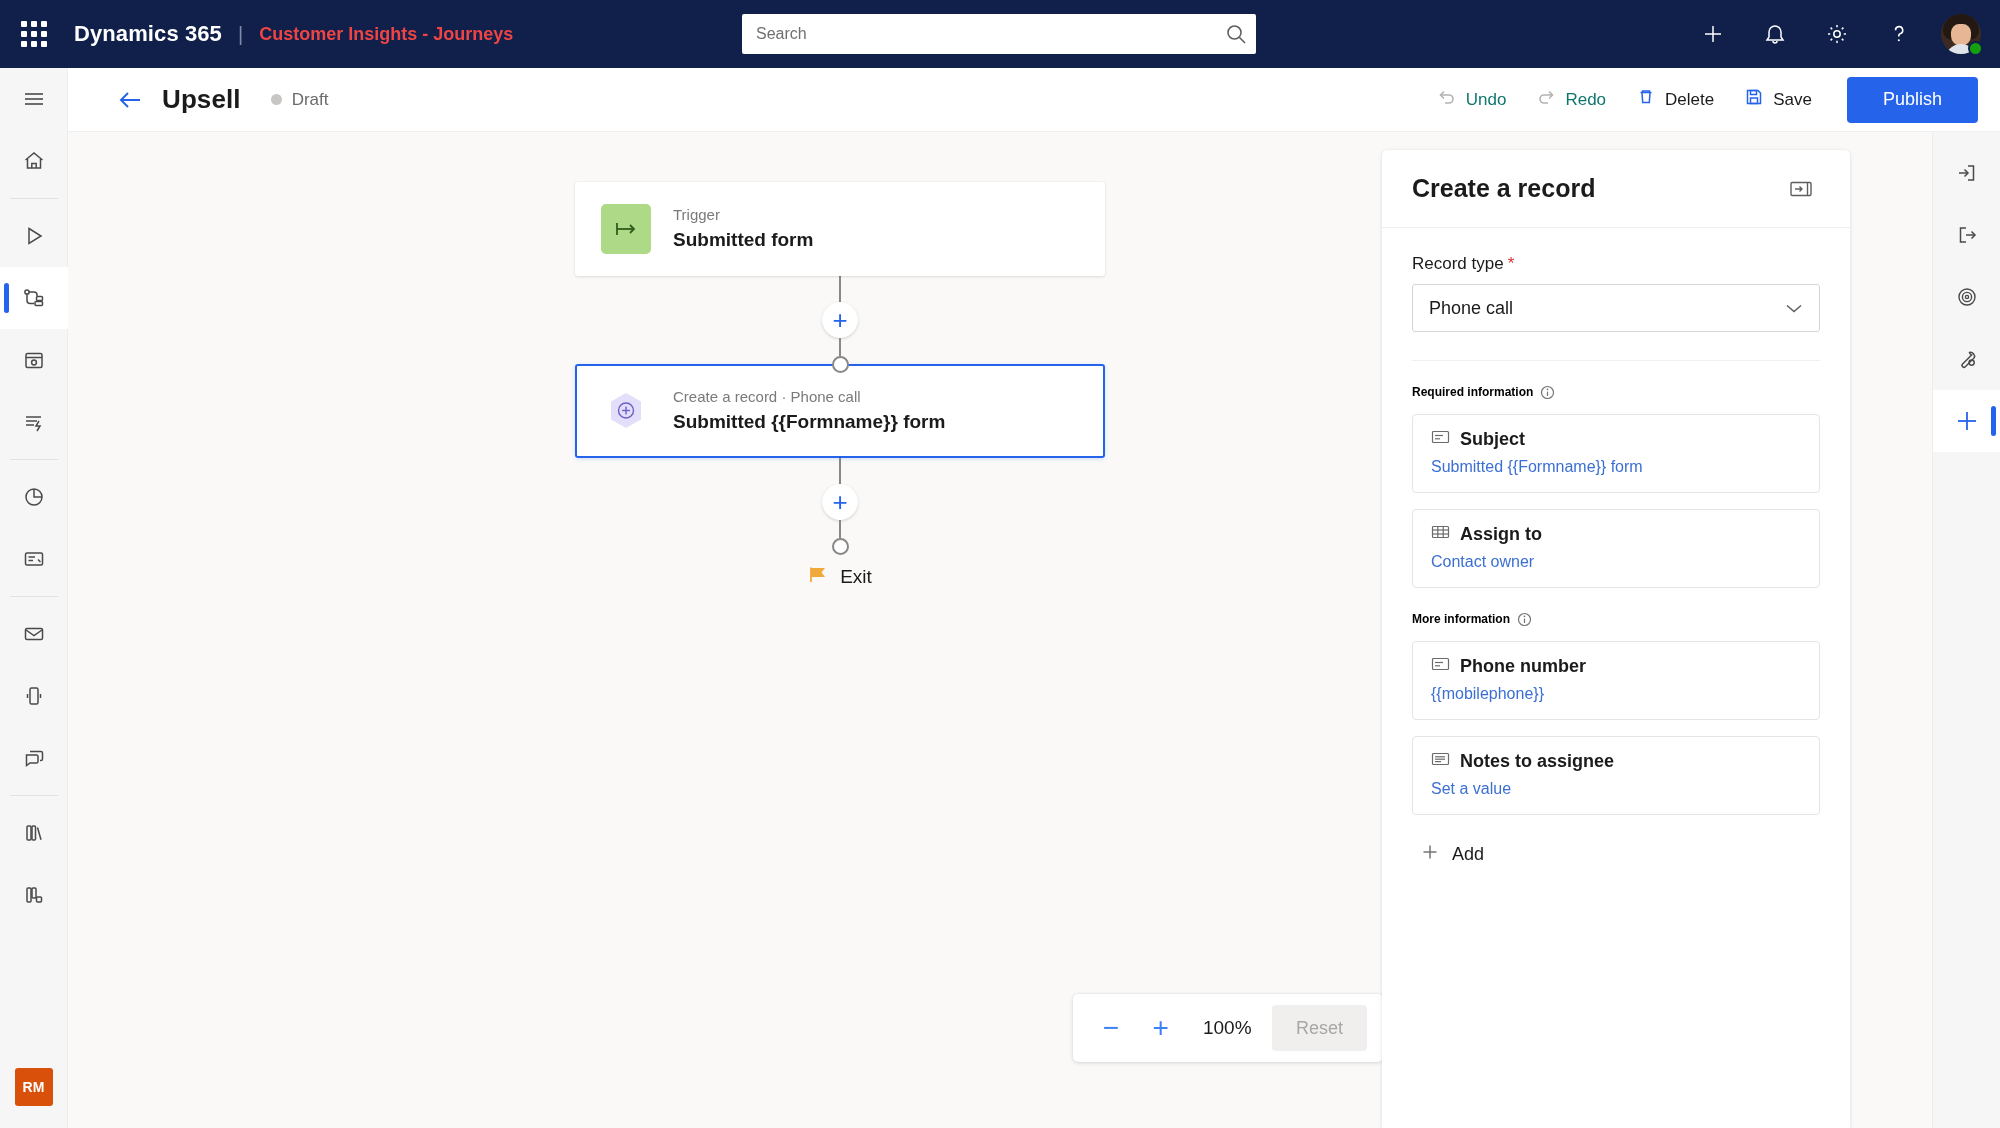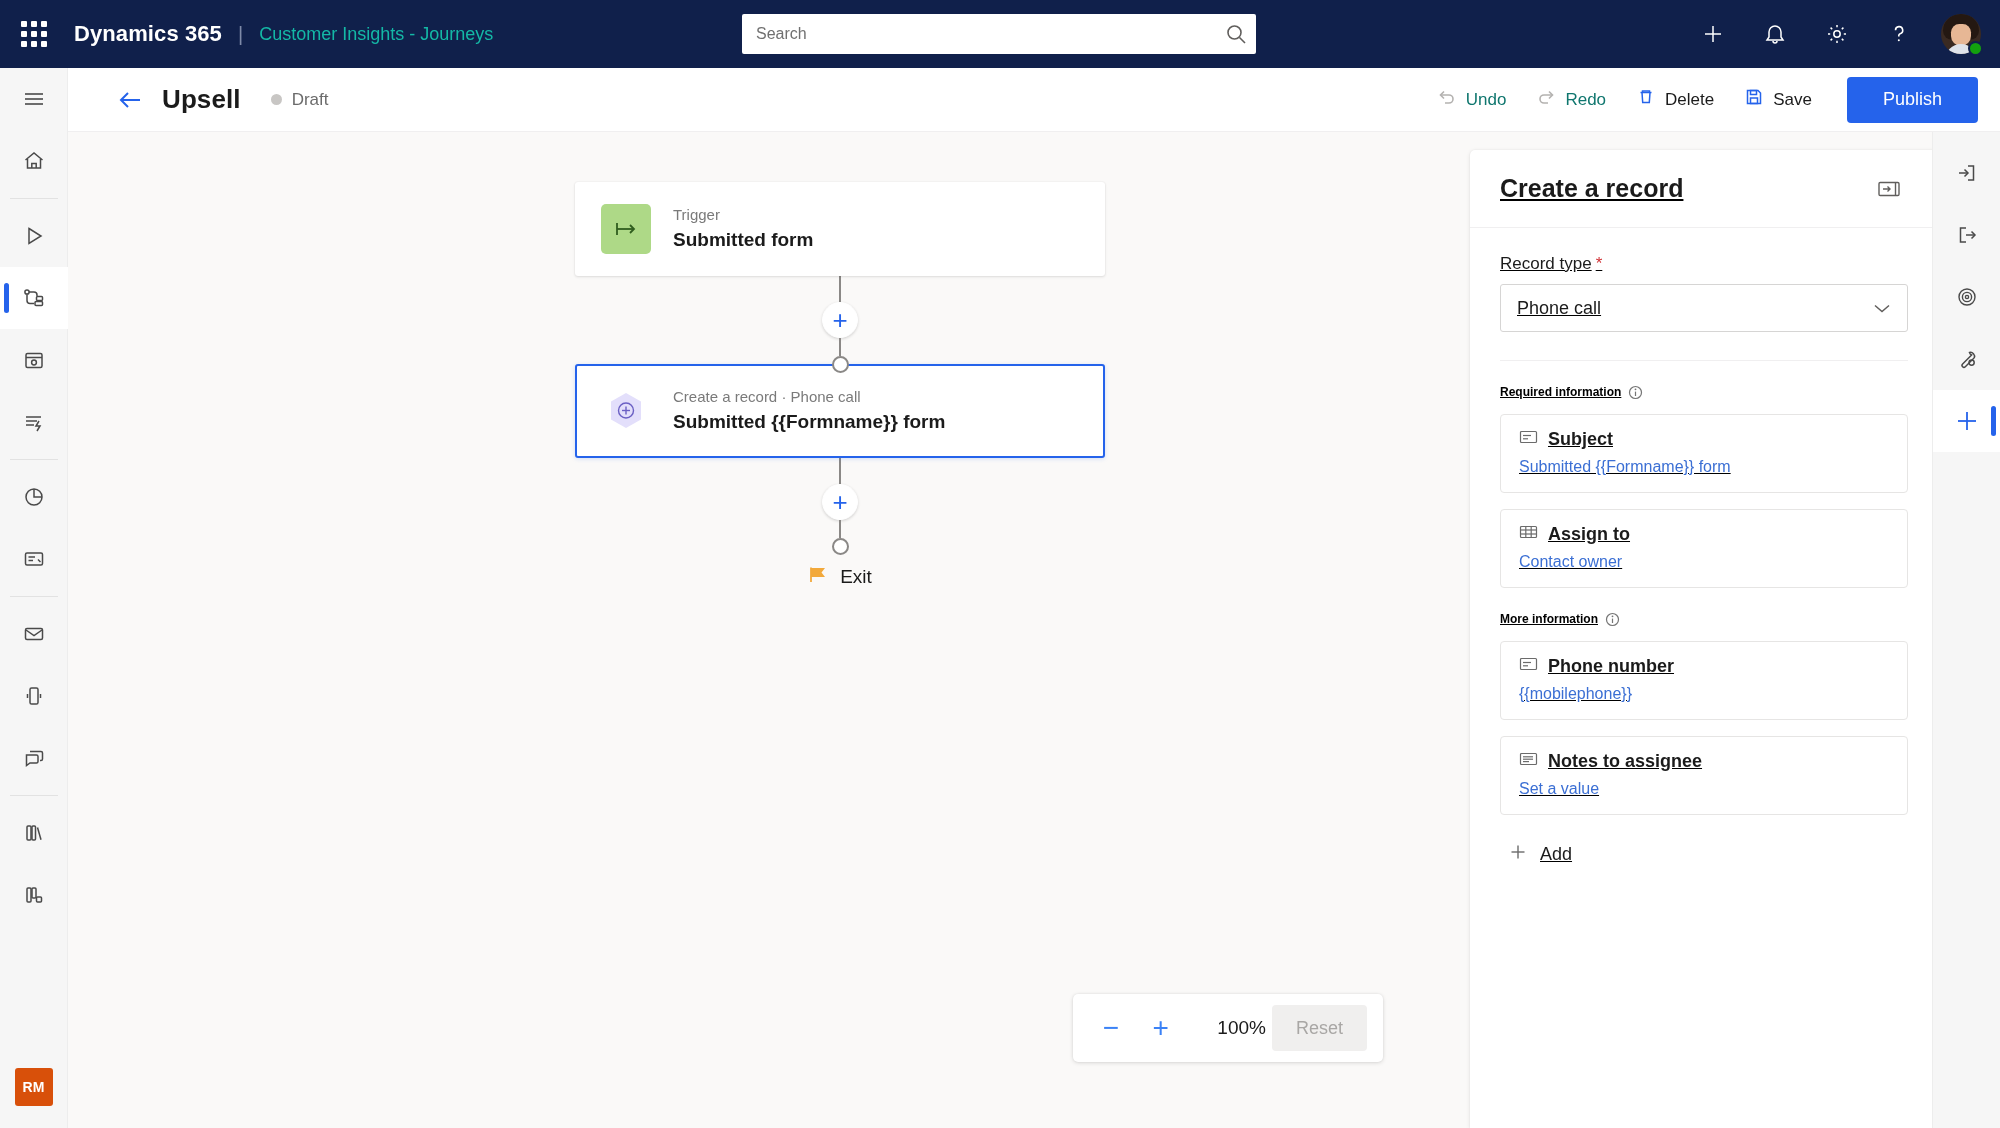--- a/index.html
+++ b/index.html
@@ -24,21 +24,21 @@
     width: 48px; height: 48px; margin-left: 10px;
     display: grid; grid-template-columns: repeat(3, 6px); grid-template-rows: repeat(3, 6px);
     gap: 4px; align-content: center; justify-content: center;
     cursor: pointer; border-radius: 3px;
   }
   .waffle i { width: 6px; height: 6px; background: #ffffff; border-radius: 1px; display:block; }
   .brand {
     margin-left: 16px; font-size: 22px; font-weight: bold; letter-spacing: .1px; white-space: nowrap;
   }
   .brand-sep { margin: 0 16px; color: #7e8aa8; font-weight: normal; font-size: 20px; }
-  .app-name { font-size: 18px; font-weight: normal; color: #14b8a6; white-space: nowrap; }
+  .app-name { font-size: 18px; font-weight: bold; color: #ef4444; white-space: nowrap; }
   .searchwrap {
     position: absolute; left: 742px; top: 14px; width: 514px; height: 40px;
     background: #ffffff; border-radius: 2px; display: flex; align-items: center;
   }
   .searchwrap input {
     flex: 1; border: none; outline: none; background: transparent;
     font-family: "Liberation Sans", sans-serif; font-size: 16px; color: #242424;
     padding: 0 14px; height: 100%;
   }
   .searchwrap input::placeholder { color: #707070; }
@@ -158,33 +158,32 @@
     position: absolute; left: 1005px; top: 862px; width: 310px; height: 68px;
     background: #ffffff; border-radius: 5px;
     box-shadow: 0 1px 4px rgba(0,0,0,.13), 0 0 2px rgba(0,0,0,.08);
     display: flex; align-items: center; padding: 0 16px; gap: 6px;
   }
   .zbtn {
     width: 44px; height: 44px; display: flex; align-items: center; justify-content: center;
     cursor: pointer; color: #3b82f6; font-size: 28px; border-radius: 4px; background: transparent; border: none;
     font-family: "Liberation Sans", sans-serif;
   }
-  .zlevel { width: 78px; text-align: right; font-size: 19px; color: #1b1b1b; }
+  .zlevel { width: 78px; text-align: center; font-size: 19px; color: #1b1b1b; }
   .zreset {
     height: 46px; padding: 0 24px; background: #f0efee; color: #a9a7a5;
     border: none; border-radius: 4px; font-size: 18px; cursor: default;
     font-family: "Liberation Sans", sans-serif;
   }
 
   
   .panel {
-    position: absolute; top: 150px; left: 1470px; width: 468px; height: 978px;
+    position: absolute; top: 150px; left: 1382px; width: 468px; height: 978px;
     background: #ffffff; border-radius: 5px 5px 0 0;
     box-shadow: 0 1px 4px rgba(0,0,0,.10), 0 0 2px rgba(0,0,0,.06);
-    text-decoration: underline;
   }
   .panel-head {
     height: 78px; display: flex; align-items: center; padding: 0 30px;
     border-bottom: 1px solid #f0eff0;
   }
   .panel-title { font-size: 25px; color: #1b1b1b; font-weight: bold; }
   .panel-head-ico { margin-left: auto; width: 38px; height: 38px; display:flex; align-items:center; justify-content:center; cursor:pointer; border-radius:3px; }
   .panel-body { padding: 26px 30px 0 30px; }
   .field-label { font-size: 17px; color: #1b1b1b; margin-bottom: 10px; display: flex; align-items: center; gap: 4px; }
   .req { color: #d13438; font-size: 17px; }

